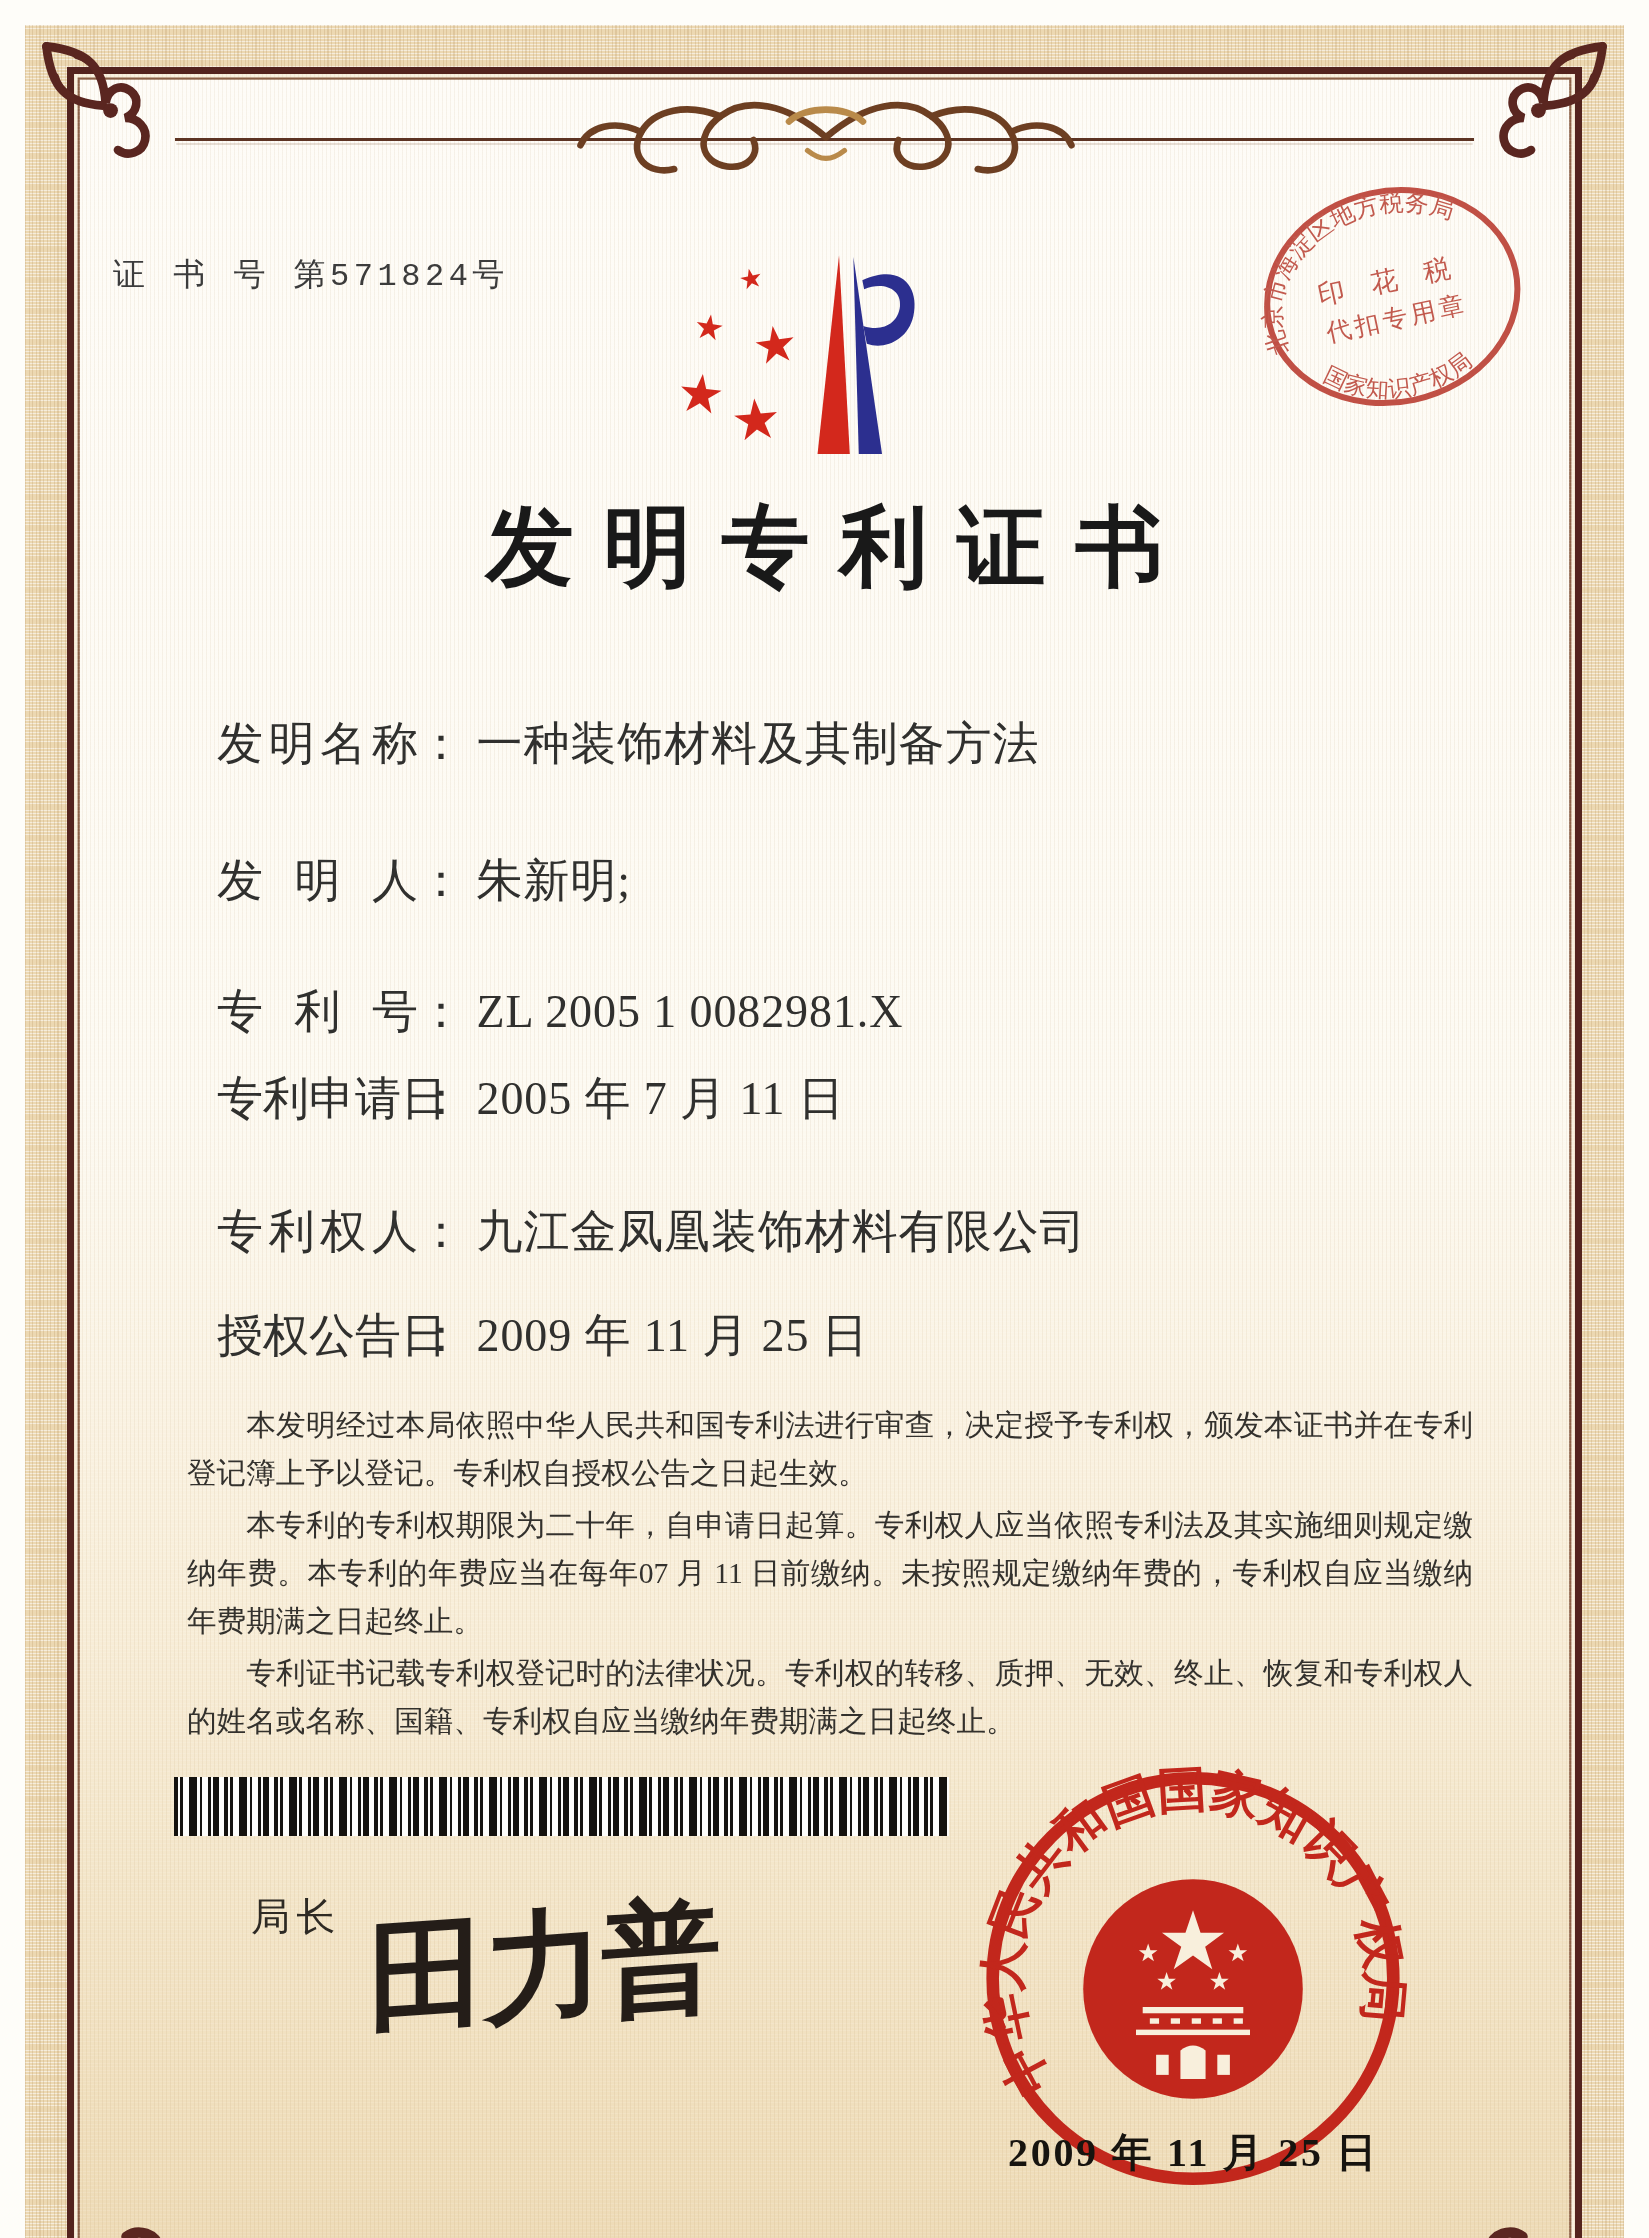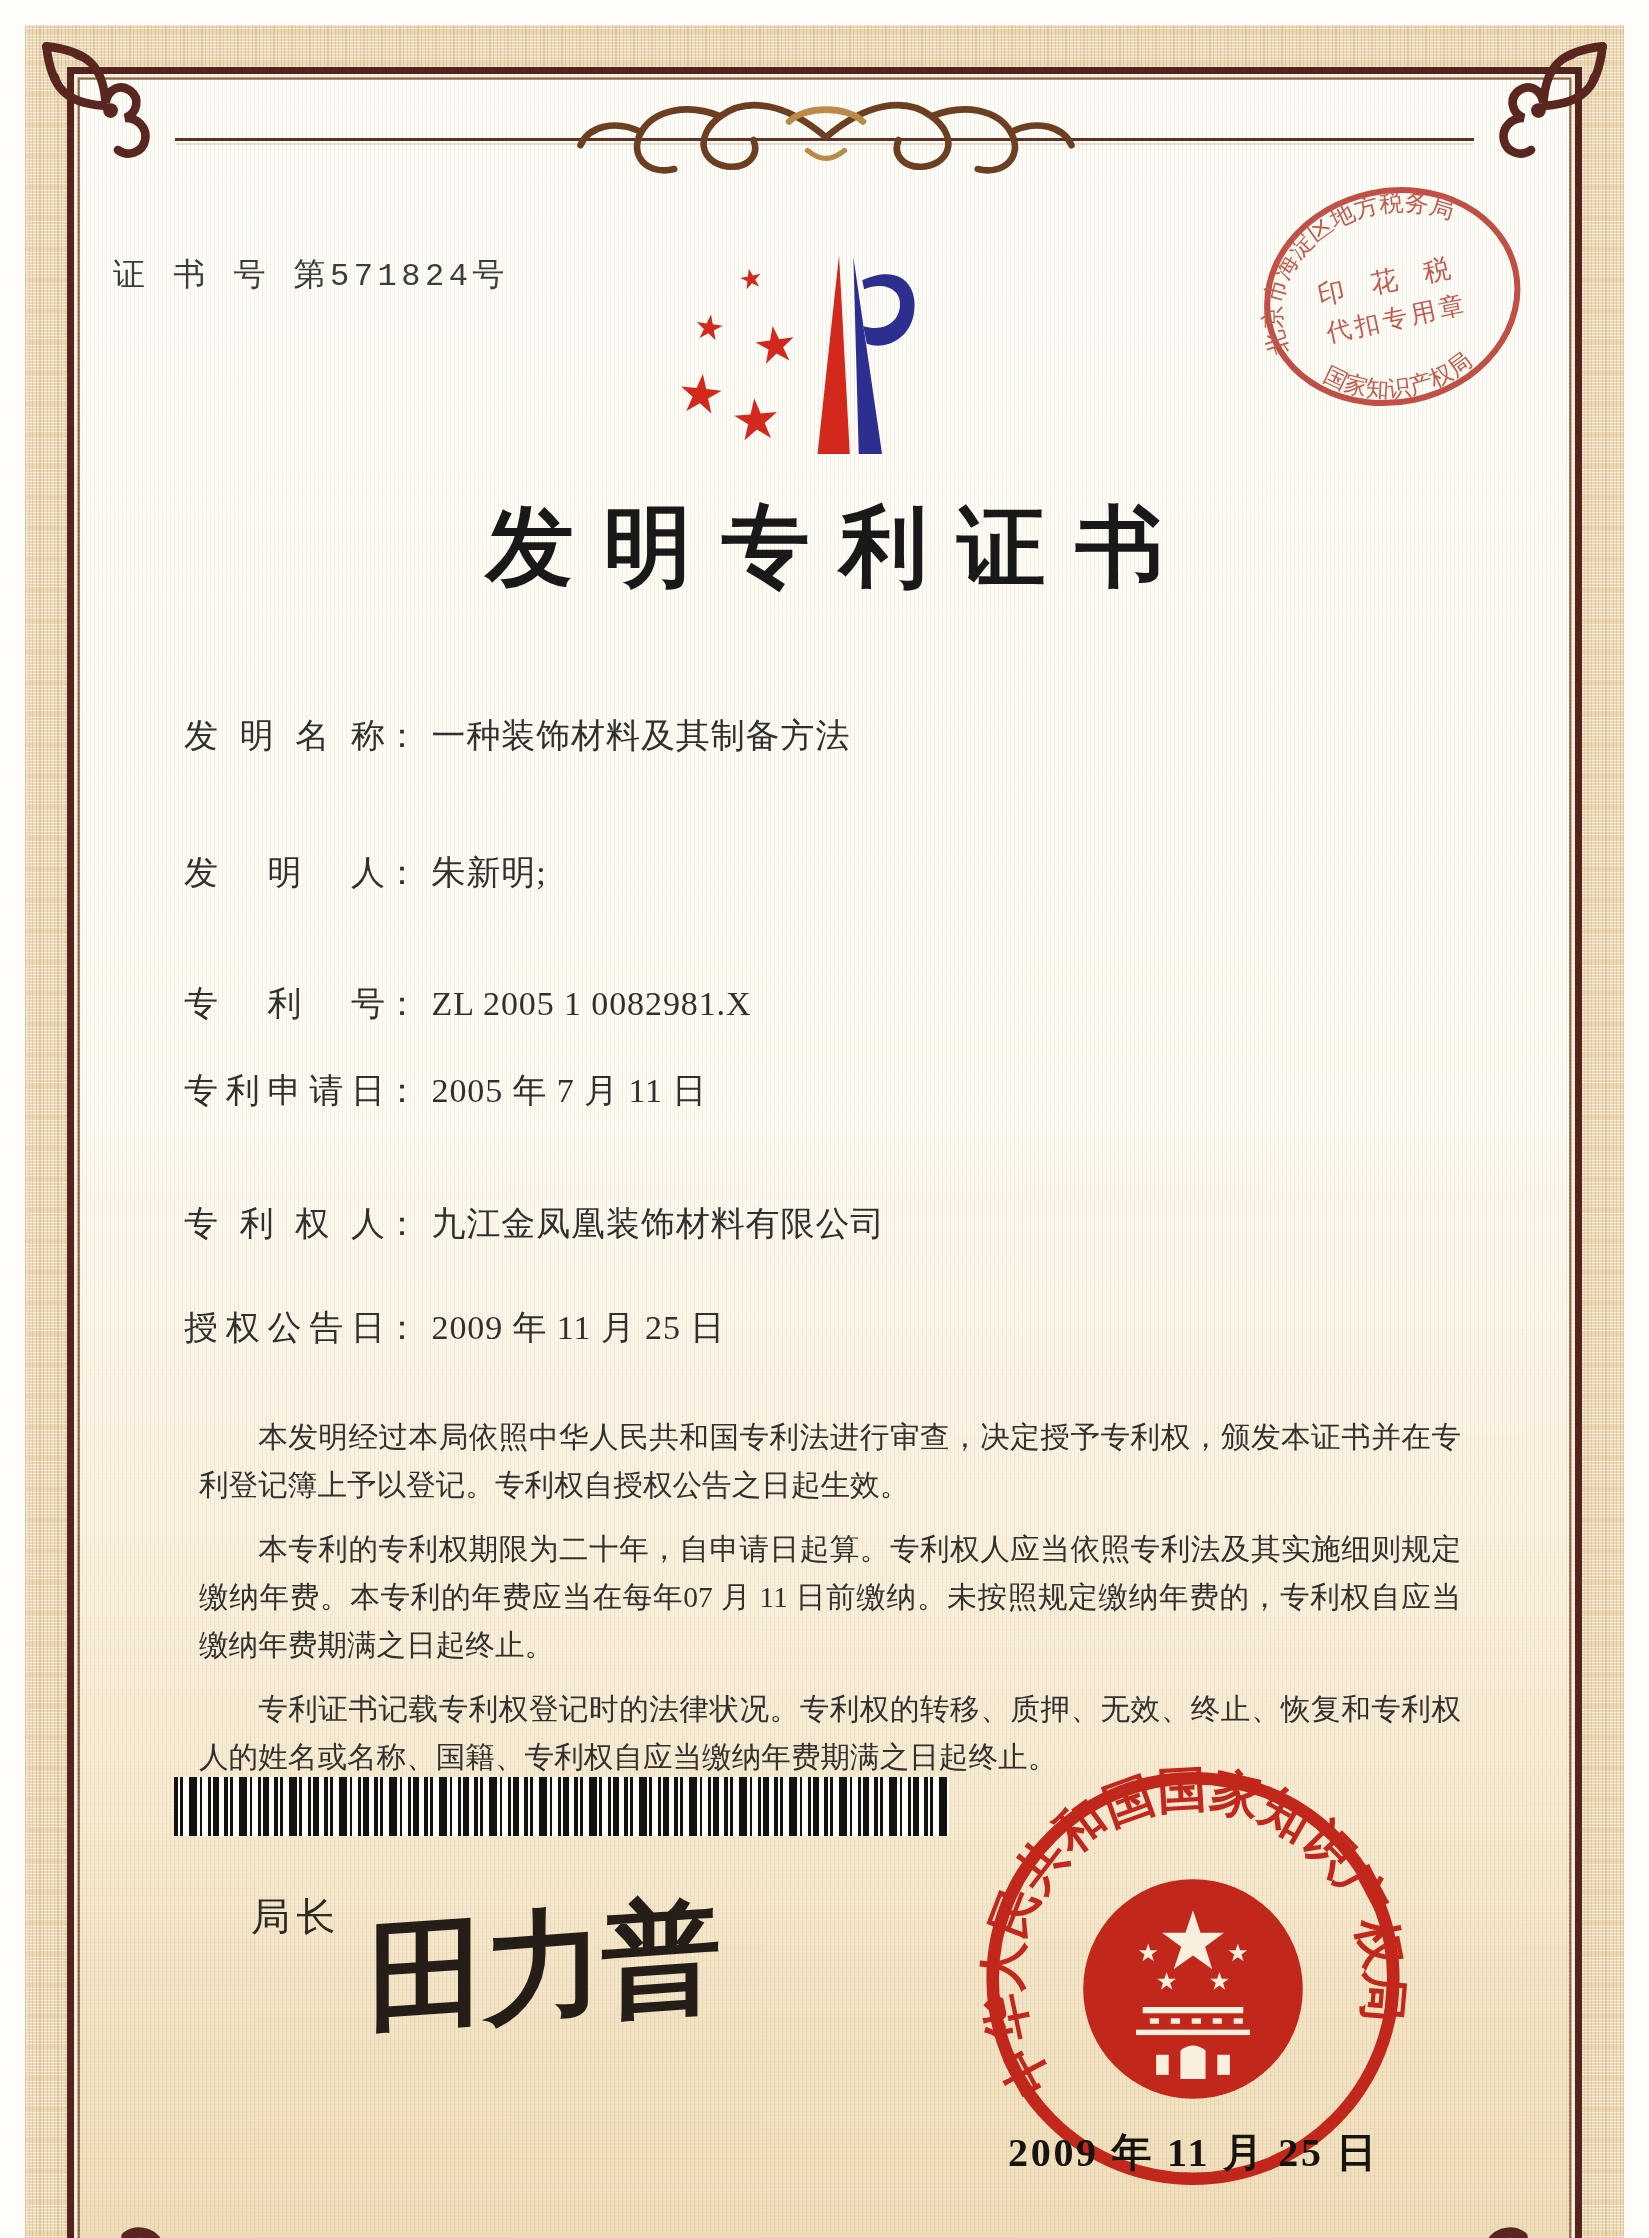--- a/index.html
+++ b/index.html
@@ -52,31 +52,31 @@
   .logo svg{position:absolute;left:101px;top:0;width:150px;height:215px;}
   .logo .star{position:absolute;color:#d3281c;line-height:1;}
 
   .title{
     position:absolute;top:488px;left:50%;transform:translateX(-50%);
     font-size:88px;font-weight:bold;letter-spacing:.34em;padding-left:.34em;
     color:#191919;white-space:nowrap;
   }
 
   .fields{position:absolute;left:184px;top:698px;width:1298px;}
-  .frow{position:absolute;left:0;white-space:nowrap;font-size:34px;color:#30302e;}
+  .frow{position:absolute;left:0;white-space:nowrap;font-size:46px;color:#30302e;padding-left:33px;}
   .frow .lbl{display:inline-block;width:201px;text-align:justify;text-align-last:justify;vertical-align:bottom;}
   .frow .colon{display:inline-block;}
   .frow .val{display:inline-block;margin-left:12.5px;letter-spacing:0.9px;}
   .r0{top:14.8px;} .r1{top:152px;} .r2{top:283px;} .r3{top:370px;} .r4{top:503px;} .r5{top:607px;}
 
   .body-text{
     position:absolute;left:183px;top:1397px;width:1294px;
     font-size:29.6px;line-height:48px;text-align:justify;color:#33312d;
   }
-  .body-text p{margin:16px;text-indent:2em;}
+  .body-text p{margin:4px;text-indent:2em;}
 
   .barcode{
     position:absolute;left:174px;top:1777px;width:775px;height:59px;
     background:repeating-linear-gradient(90deg,
       #14120f 0 4px,  #fdfdfb 4px 6.3px,
       #14120f 6.3px 9px, #fdfdfb 9px 14.8px,
       #14120f 14.8px 23px, #fdfdfb 23px 25.5px,
       #14120f 25.5px 28px, #fdfdfb 28px 34px,
       #14120f 34px 37px, #fdfdfb 37px 39px,
       #14120f 39px 45px, #fdfdfb 45px 50px);

